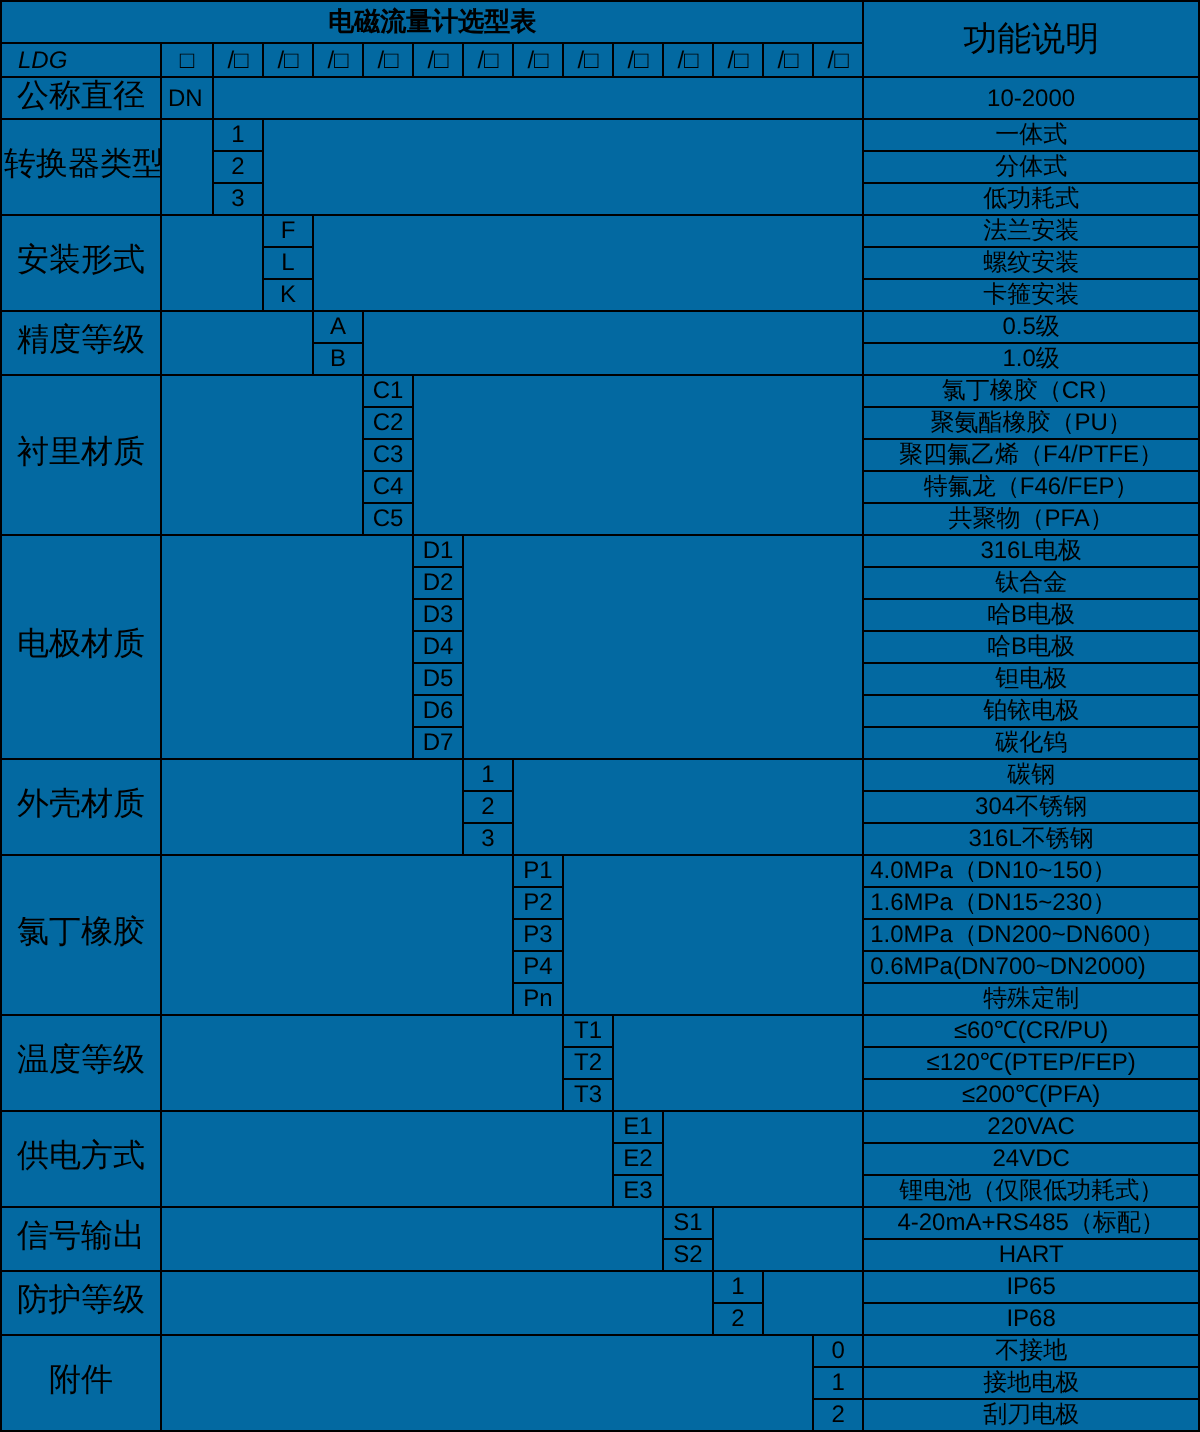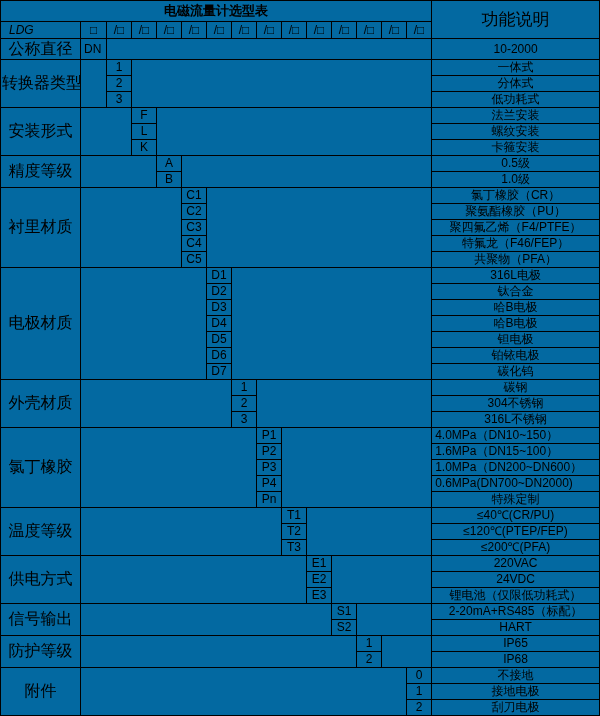--- a/index.html
+++ b/index.html
@@ -206,40 +206,40 @@
       </tr>
       <tr>
         <td rowspan="5" class="cat-cell">氯丁橡胶</td>
         <td colspan="7" rowspan="5"></td>
         <td class="code-cell">P1</td>
         <td colspan="6" rowspan="5"></td>
         <td class="desc-cell left">4.0MPa（DN10~150）</td>
       </tr>
       <tr>
         <td class="code-cell">P2</td>
-        <td class="desc-cell left">1.6MPa（DN15~100）</td>
+        <td class="desc-cell left">1.6MPa（DN15~230）</td>
       </tr>
       <tr>
         <td class="code-cell">P3</td>
         <td class="desc-cell left">1.0MPa（DN200~DN600）</td>
       </tr>
       <tr>
         <td class="code-cell">P4</td>
         <td class="desc-cell left">0.6MPa(DN700~DN2000)</td>
       </tr>
       <tr>
         <td class="code-cell">Pn</td>
         <td class="desc-cell">特殊定制</td>
       </tr>
       <tr>
         <td rowspan="3" class="cat-cell">温度等级</td>
         <td colspan="8" rowspan="3"></td>
         <td class="code-cell">T1</td>
         <td colspan="5" rowspan="3"></td>
-        <td class="desc-cell">≤40℃(CR/PU)</td>
+        <td class="desc-cell">≤60℃(CR/PU)</td>
       </tr>
       <tr>
         <td class="code-cell">T2</td>
         <td class="desc-cell">≤120℃(PTEP/FEP)</td>
       </tr>
       <tr>
         <td class="code-cell">T3</td>
         <td class="desc-cell">≤200℃(PFA)</td>
       </tr>
       <tr>
@@ -255,21 +255,21 @@
       </tr>
       <tr>
         <td class="code-cell">E3</td>
         <td class="desc-cell">锂电池（仅限低功耗式）</td>
       </tr>
       <tr>
         <td rowspan="2" class="cat-cell">信号输出</td>
         <td colspan="10" rowspan="2"></td>
         <td class="code-cell">S1</td>
         <td colspan="3" rowspan="2"></td>
-        <td class="desc-cell">2-20mA+RS485（标配）</td>
+        <td class="desc-cell">4-20mA+RS485（标配）</td>
       </tr>
       <tr>
         <td class="code-cell">S2</td>
         <td class="desc-cell">HART</td>
       </tr>
       <tr>
         <td rowspan="2" class="cat-cell">防护等级</td>
         <td colspan="11" rowspan="2"></td>
         <td class="code-cell">1</td>
         <td colspan="2" rowspan="2"></td>

